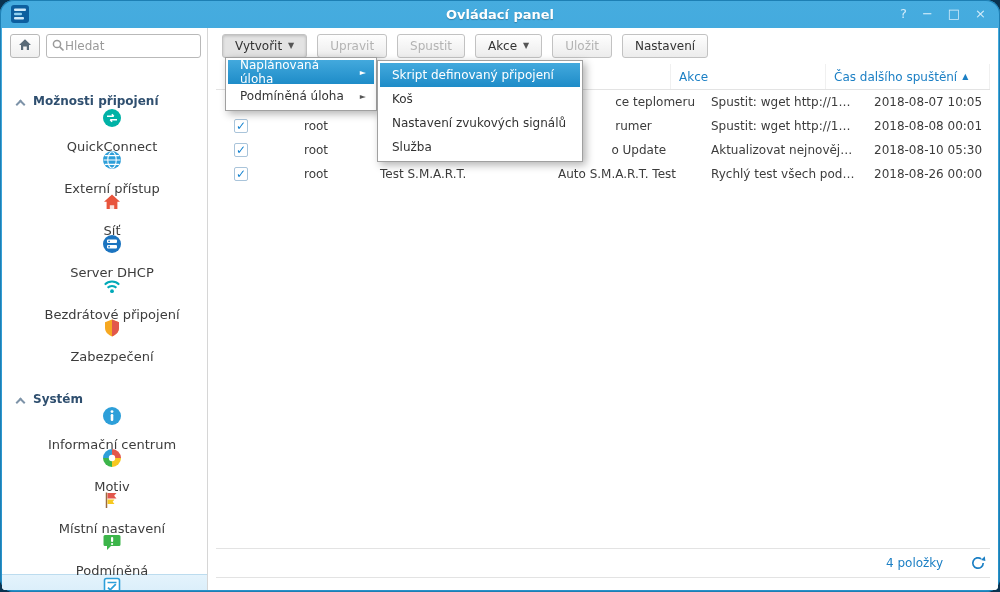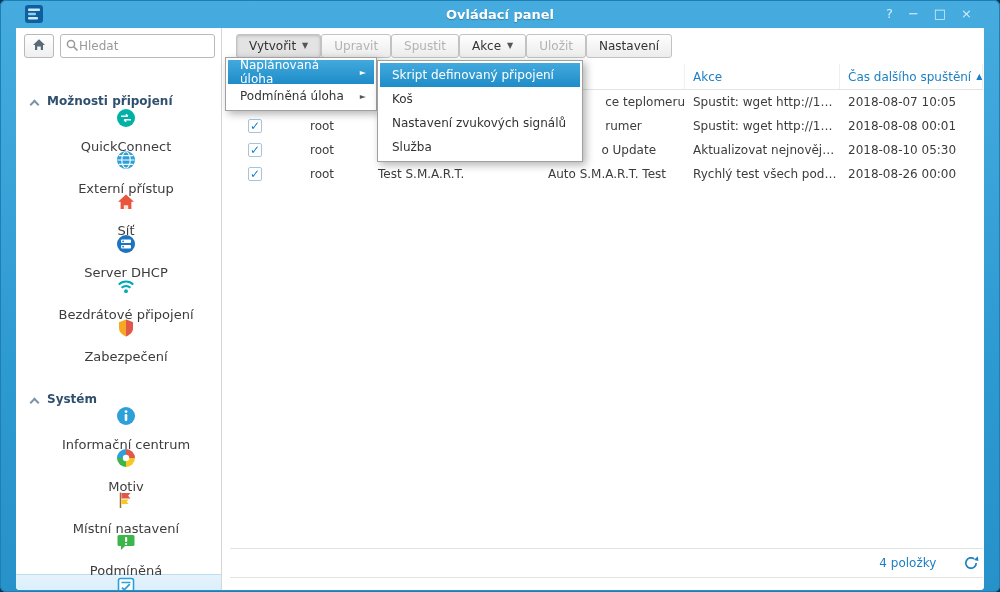--- a/index.html
+++ b/index.html
@@ -1,48 +1,48 @@
 <!DOCTYPE html>
 <html><head>
 <meta charset="utf-8">
 <style>
   *{margin:0;padding:0;box-sizing:border-box;cursor:default;}
   html,body{width:1000px;height:592px;overflow:hidden;}
   body{font-family:"DejaVu Sans","Liberation Sans",sans-serif;background:#0a3350;font-size:12px;}
-  .window{position:absolute;inset:0;border-radius:6px;background:linear-gradient(180deg,#46acdf 0%,#2e9ad2 60%,#2791c9 100%);padding:0 16px 2px;box-shadow:inset 0 0 0 1px #1d7fb4;}
+  .window{position:absolute;inset:0;border-radius:14px;background:linear-gradient(180deg,#46acdf 0%,#2e9ad2 60%,#2791c9 100%);padding:0 2px 2px;box-shadow:inset 0 0 0 1px #1d7fb4;}
   .titlebar{height:28px;display:flex;align-items:center;position:relative;}
   .app-icon{margin-left:9px;width:18px;height:18px;z-index:2;}
   .win-title{position:absolute;left:0;right:0;text-align:center;color:#fff;font-weight:bold;font-size:13px;text-shadow:0 1px 1px rgba(0,0,0,.25);}
   .win-controls{margin-left:auto;display:flex;gap:15px;margin-right:12px;z-index:2;}
   .win-controls span{color:#d2ecfa;font-size:13px;line-height:28px;}
   .body{display:flex;height:calc(100% - 28px);background:#fff;border-radius:0 0 4px 4px;overflow:hidden;}
   
   .sidebar{width:206px;min-width:206px;border-right:1px solid #d6d6d6;background:#fff;overflow:hidden;}
   .side-top{display:flex;gap:6px;padding:6px 6px 4px 8px;align-items:center;}
   .home-btn{width:30px;height:24px;border:1px solid #b9b9b9;border-radius:3px;background:linear-gradient(#ffffff,#efefef);display:flex;align-items:center;justify-content:center;}
   .search-box{flex:1;height:24px;border:1px solid #b9b9b9;border-radius:3px;display:flex;align-items:center;padding:0 4px;background:#fff;}
   .search-box input{border:0;outline:0;width:100%;font:12px "DejaVu Sans","Liberation Sans",sans-serif;color:#555;background:transparent;cursor:text;}
   .search-box input::placeholder{color:#9a9a9a;}
   .side-section{height:30px;display:flex;align-items:flex-end;gap:9px;padding-left:15px;color:#2f4f6f;font-weight:bold;font-size:12px;margin-top:16px;}
   .chev{width:7px;height:7px;border-left:2px solid #7d93a8;border-top:2px solid #7d93a8;transform:rotate(45deg);margin-top:4px;}
   .side-item{height:42px;display:flex;align-items:center;gap:11px;padding-left:15px;font-size:13px;color:#3c3c3c;flex-direction:column;}
   .side-item .icon{width:22px;height:22px;display:flex;align-items:center;justify-content:center;}
   .side-item.selected{background:linear-gradient(#e4f3fc,#cde8f8);color:#0c82c8;border-top:1px solid #bcdcef;border-bottom:1px solid #bcdcef;}
   
   .main{flex:1;position:relative;background:#fff;}
-  .toolbar{display:flex;padding:6px 0 6px 14px;}
+  .toolbar{display:flex;gap:10px;padding:6px 0 6px 14px;}
   .tb-btn{height:24px;padding:0 12px;border:1px solid #c2c2c2;border-radius:3px;background:linear-gradient(#fefefe,#ececec);font:12px "DejaVu Sans","Liberation Sans",sans-serif;color:#333;display:flex;align-items:center;gap:6px;}
   .tb-btn.disabled{color:#b3b3b3;}
   .tb-btn.open{background:#e3e3e3;box-shadow:inset 0 1px 3px rgba(0,0,0,.18);}
   .caret{font-size:8px;color:#555;line-height:1;}
   
   .table{margin:0 8px;}
   .thead{display:flex;height:26px;border-bottom:1px solid #e3e3e3;}
   .th{font-size:12px;color:#1b7fc4;padding-left:8px;display:flex;align-items:center;border-right:1px solid #f0f0f0;overflow:hidden;white-space:nowrap;}
-  .tr{display:flex;height:24px;align-items:flex-start;}
+  .tr{display:flex;height:24px;align-items:flex-start;gap:8px;}
   .td{font-size:12px;color:#3c3c3c;padding-left:8px;overflow:hidden;white-space:nowrap;text-overflow:ellipsis;height:24px;line-height:24px;}
   .c1{width:50px;padding-left:0;display:flex;align-items:center;justify-content:center;}
   .c2{width:90px;padding-left:30px;}
   .c3{width:170px;}
   .c4{width:145px;white-space:pre;}
   .c5{width:155px;}
   .c6{flex:1;}
   .checkbox{width:14px;height:14px;border:1px solid #a9c4da;border-radius:2px;background:#fff;display:flex;align-items:center;justify-content:center;}
   .checkbox span{color:#1583d0;font-size:12px;font-weight:bold;line-height:1;}
   .sort{font-size:8px;color:#1b7fc4;margin-left:5px;}

